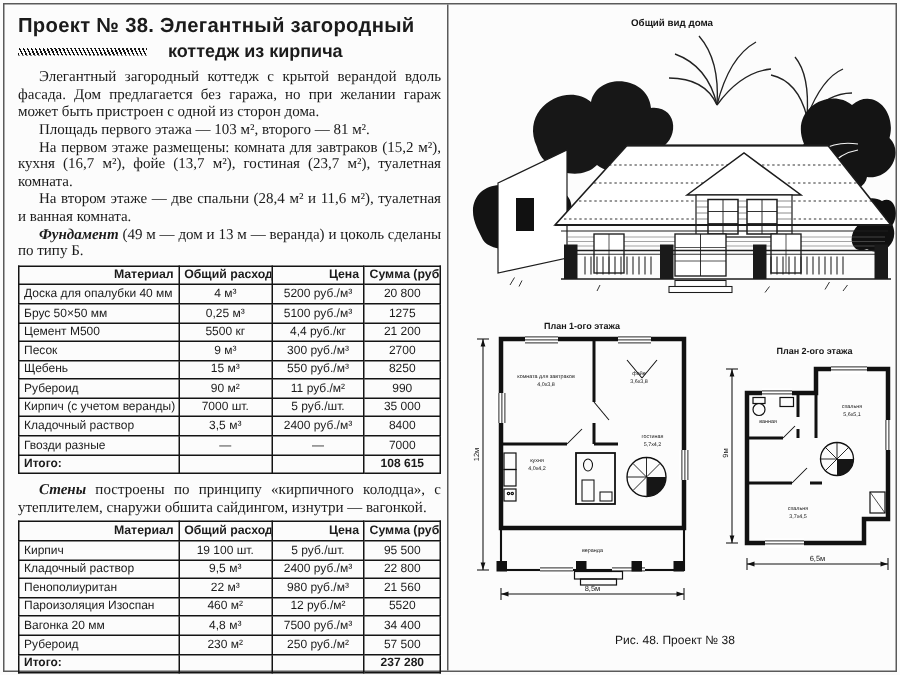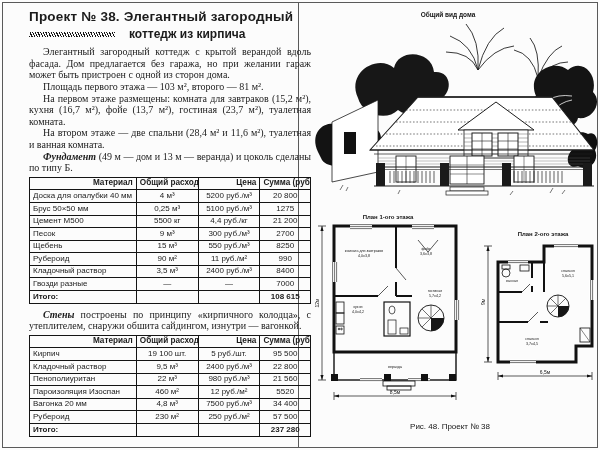--- a/index.html
+++ b/index.html
@@ -4,21 +4,21 @@
 <style>
   html,body{margin:0;padding:0}
   body{
     width:600px;height:450px;position:relative;overflow:hidden;
     background:#fcfcfc;color:#1b1b1b;
     font-family:"Liberation Sans",sans-serif;
   }
   .frame{position:absolute;inset:2px;border:1px solid #5a5a5a}
   .divider{position:absolute;left:298px;top:3px;bottom:3px;width:1px;background:#5a5a5a}
 
-  .leftcol{position:absolute;left:29px;top:9px;width:282px}
+  .leftcol{position:absolute;left:12px;top:9px;width:282px}
 
   .title1{font-weight:bold;font-size:13.5px;line-height:1.2;letter-spacing:.2px}
   .trow{display:flex;align-items:center;margin-top:2px}
   .squiggle{display:inline-block;width:86px;height:5px;margin-right:14px;
     background:repeating-linear-gradient(65deg,#161616 0 1px,transparent 1px 2.4px)}
   .title2{font-weight:bold;font-size:12px}
 
   .body-text{margin-top:5px;font-family:"Liberation Serif",serif;font-size:10px;line-height:1.16;text-align:justify}
   .body-text p{margin:0;text-indent:14px}
   .lead{font-weight:bold;font-style:italic}
@@ -96,20 +96,26 @@
           <td>Щебень</td>
           <td class="c">15 м³</td>
           <td class="c">550 руб./м³</td>
           <td class="c">8250</td>
         </tr>
     <tr>
           <td>Рубероид</td>
           <td class="c">90 м²</td>
           <td class="c">11 руб./м²</td>
           <td class="c">990</td>
+        </tr>
+    <tr>
+          <td>Кирпич (с учетом веранды)</td>
+          <td class="c">7000 шт.</td>
+          <td class="c">5 руб./шт.</td>
+          <td class="c">35 000</td>
         </tr>
     <tr>
           <td>Кладочный раствор</td>
           <td class="c">3,5 м³</td>
           <td class="c">2400 руб./м³</td>
           <td class="c">8400</td>
         </tr>
     <tr>
           <td>Гвозди разные</td>
           <td class="c">—</td>

